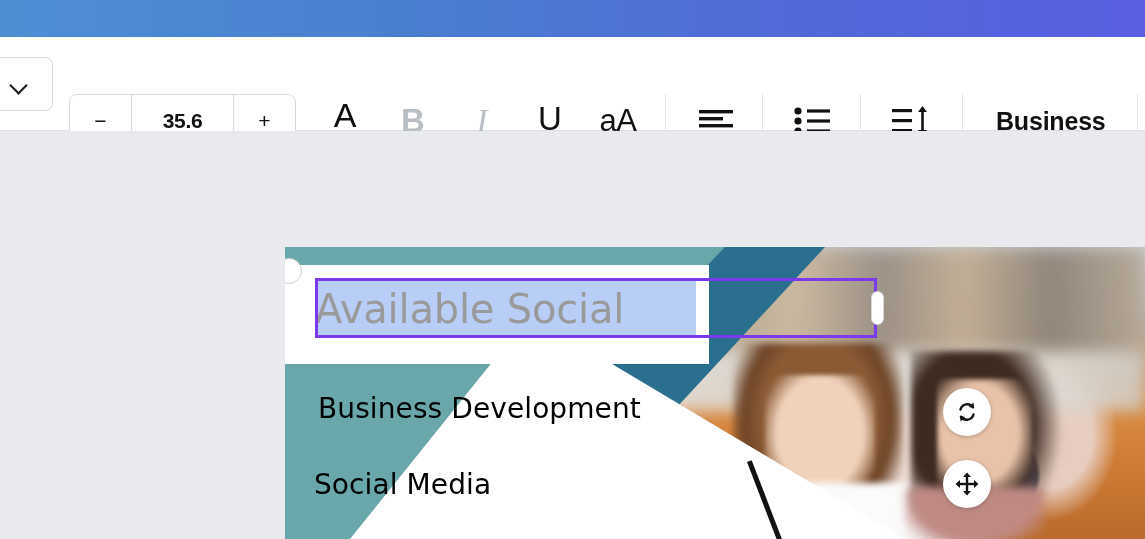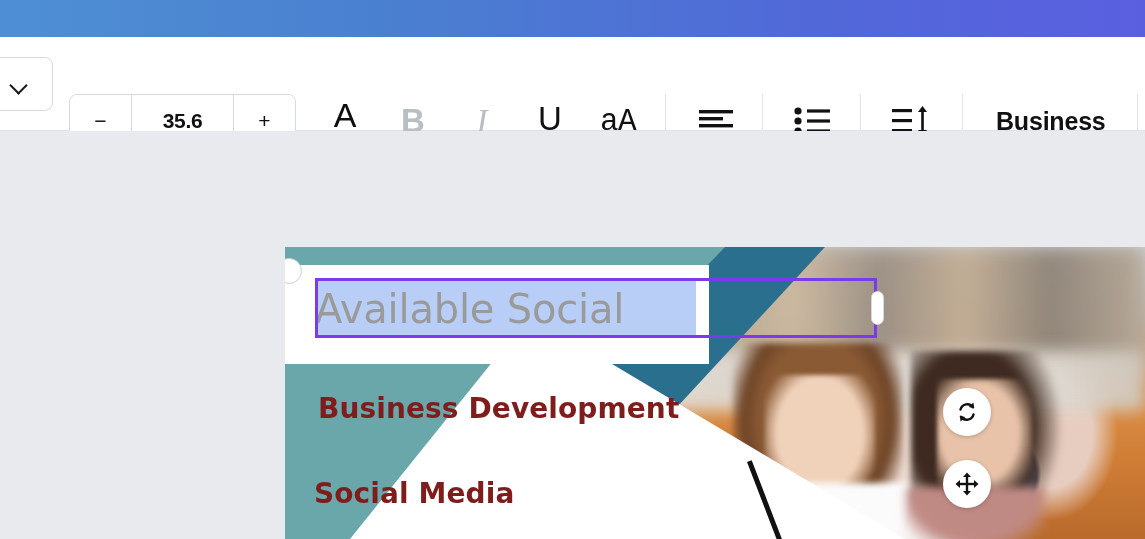--- a/index.html
+++ b/index.html
@@ -75,21 +75,21 @@
 
   .colorA { left: 317px; width: 56px; flex-direction: column; gap: 3px; }
   .colorA .glyph { font-size: 34px; line-height: 30px; color: #0d0d0d; font-family: "Liberation Sans", sans-serif; }
   .colorA .bar { width: 45px; height: 9px; border-radius: 5px; background: #8a949c; }
 
   .bold   { left: 386px; width: 54px; font-size: 33px; font-weight: 700; color: #b9bec4; }
   .italic { left: 455px; width: 54px; font-size: 33px; font-style: italic; color: #b9bec4; font-family: "Liberation Serif", serif; }
   .under  { left: 523px; width: 54px; font-size: 33px; color: #111; flex-direction: column; gap: 2px; }
   .under .glyph { line-height: 32px; }
   .under .ul { width: 29px; height: 3px; background: #111; }
-  .caseaA { left: 590px; width: 56px; font-size: 31px; color: #111; letter-spacing: -0.5px; font-family: Liberation Mono, monospace; }
+  .caseaA { left: 590px; width: 56px; font-size: 31px; color: #111; letter-spacing: -0.5px; }
 
   .div {
     position: absolute; top: 57px; width: 1px; height: 54px; background: #e2e4e8;
   }
 
   .align  { left: 690px; width: 52px; }
   .bullet { left: 787px; width: 52px; }
   .lineh  { left: 885px; width: 52px; }
 
   .effects {
@@ -198,28 +198,28 @@
   }
   
   .slash {
     position: absolute; left: 462px; top: 215px;
     width: 5px; height: 92px; background: #111;
     transform: rotate(-21deg); transform-origin: top left;
   }
 
   
   .slide-txt {
-    position: absolute; color: #7f1d1d;
-    font-size: 28px; font-weight: 700; letter-spacing: 0.1px;
+    position: absolute; color: #000000;
+    font-size: 28px; font-weight: 400; letter-spacing: 0.1px;
     font-family: "DejaVu Sans", sans-serif;
     white-space: nowrap;
     text-align: center;
   }
   .txt-bd { left: 33px; top: 145px; }
-  .txt-sm { left: 29px; top: 230px; }
+  .txt-sm { left: 29px; top: 221px; }
 
   
   .tbox-bg {
     position: absolute; left: 0px; top: 18px; width: 424px; height: 99px;
     background: #ffffff;
   }
   .tbox-text {
     position: absolute; left: 30px; top: 38px;
     font-size: 40px; color: #9a9a9a; font-weight: 400;
     font-family: "DejaVu Sans", sans-serif;

